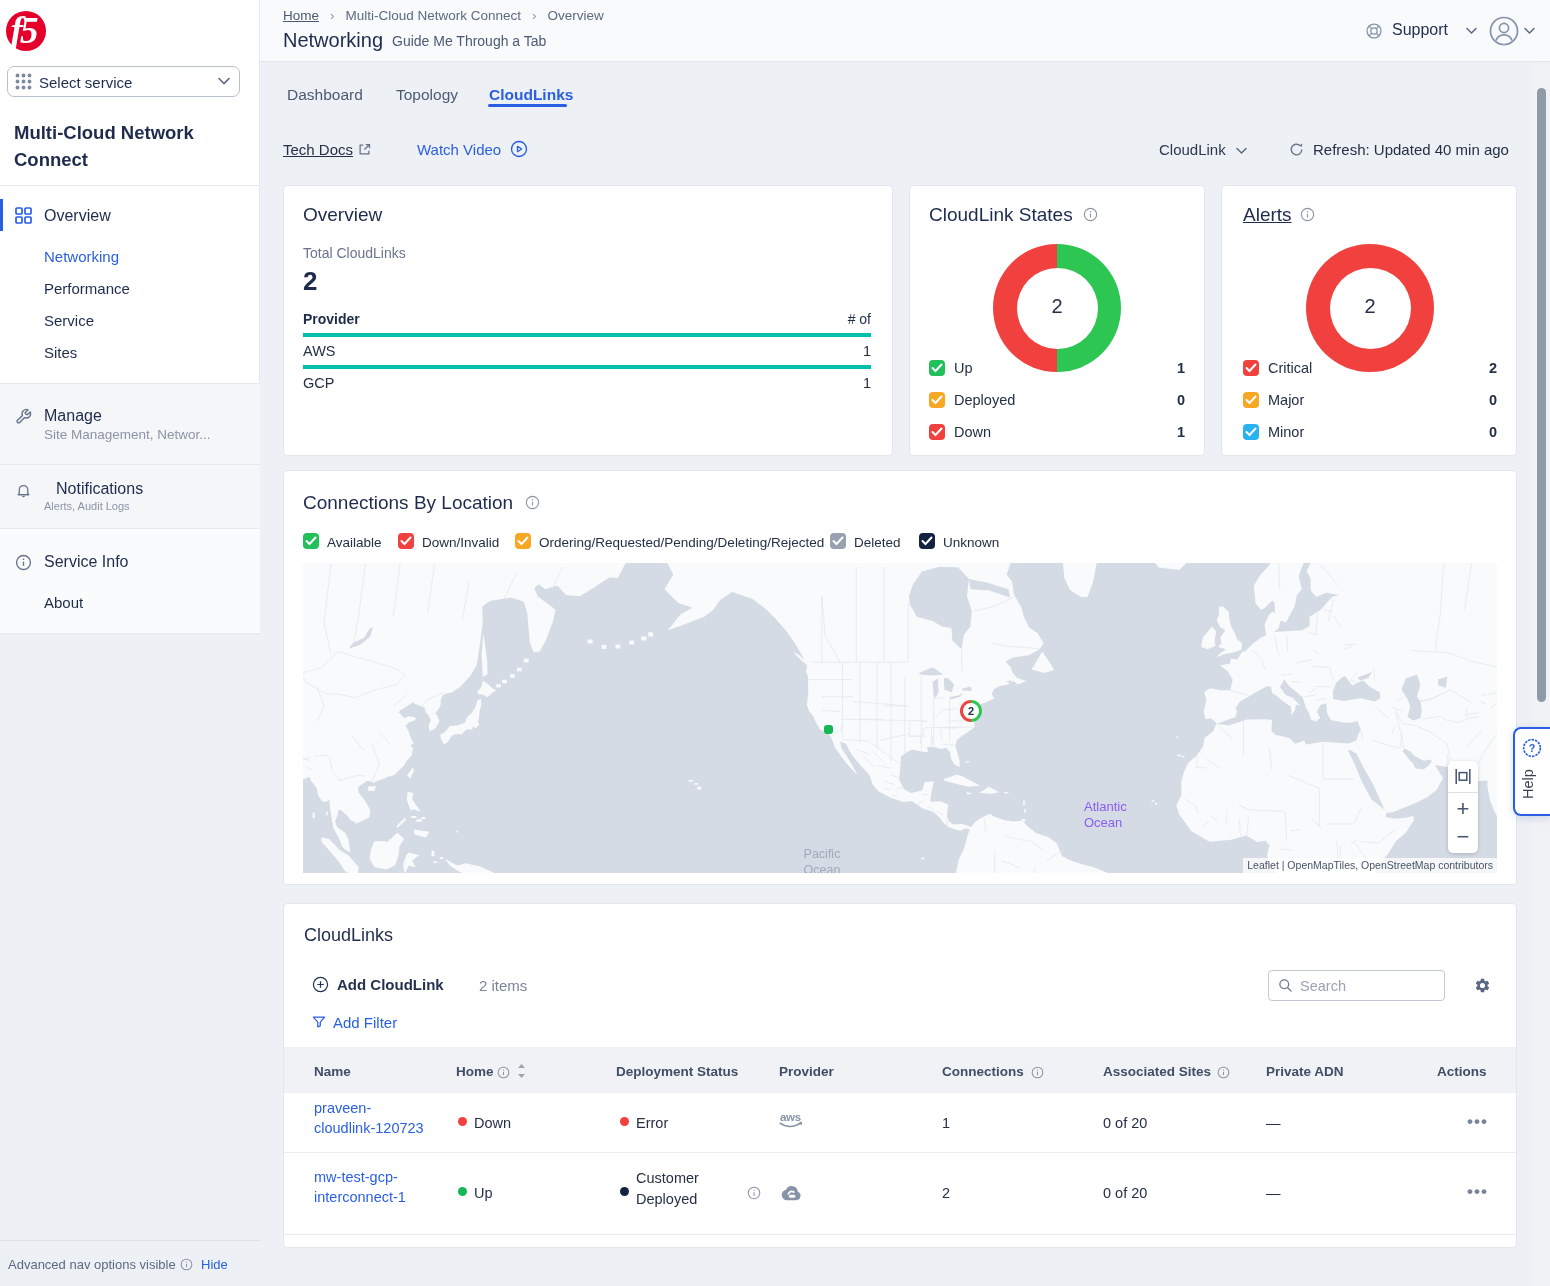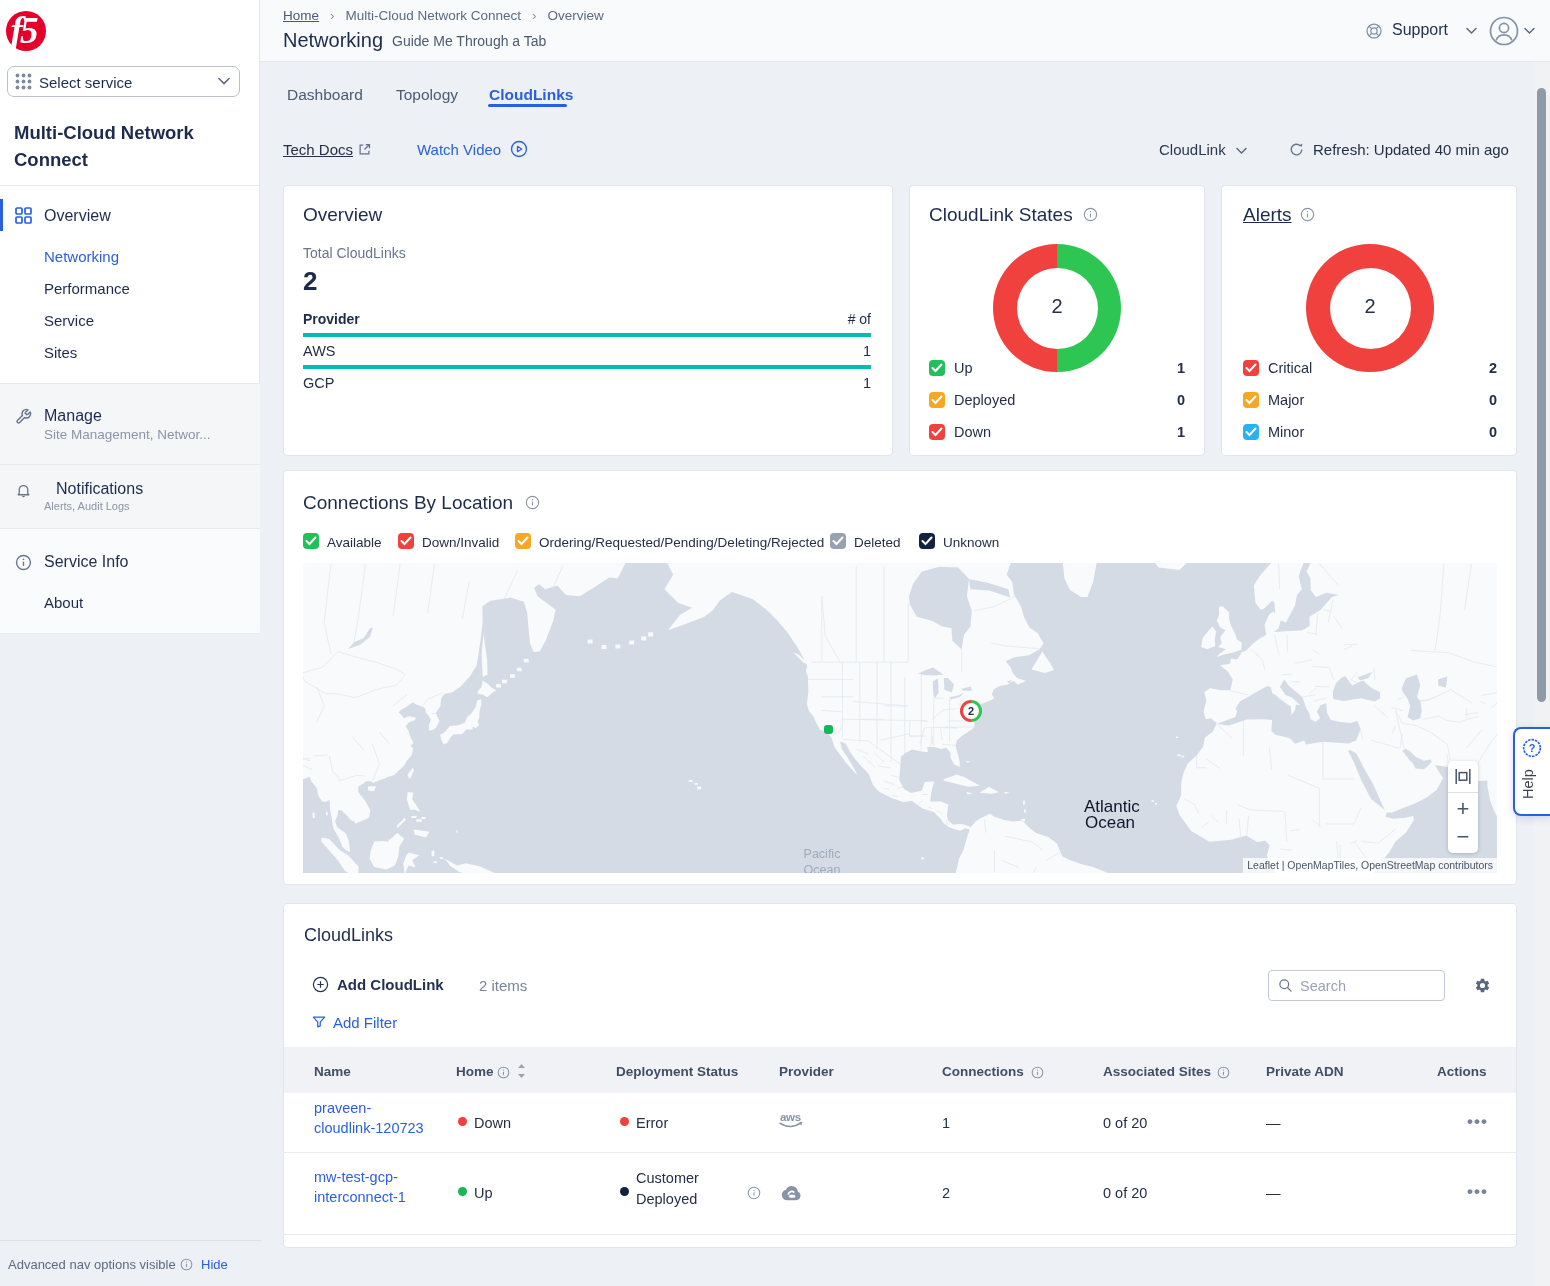--- a/index.html
+++ b/index.html
@@ -255,21 +255,21 @@
             <path d="M197.0,99.2L293.8,99.2M228.1,175.1L228.1,99.2M245.4,180.0L245.4,99.2M262.7,186.0L262.7,99.2M276.5,199.0L276.5,99.2M290.3,191.2L290.3,114.6M306.9,187.2L306.9,109.5M319.3,183.2L319.3,133.8M335.2,179.2L335.2,135.2M207.4,133.8L238.5,133.8M226.4,156.2L312.8,157.9M238.5,138.4L292.7,142.9M193.5,116.5L238.5,116.5M269.6,142.9L293.8,142.9M311.0,164.7L359.4,163.9M245.4,156.2L269.6,156.2M328.3,164.7L342.1,164.7M318.0,173.1L318.0,181.2M295.5,173.1L311.0,173.1M266.1,177.2L295.5,170.6M217.7,173.1L226.4,166.8L228.1,160.5M207.4,147.4L227.1,148.8M228.1,176.4L254.0,178.0M254.0,178.0L286.2,201.3M259.2,189.2L269.6,199.0M248.8,193.1L260.9,204.7M276.5,212.3L284.1,214.2M269.6,217.9L279.9,221.6M207.4,99.2L207.4,33.2M241.9,99.2L241.9,3.8M269.6,99.2L269.6,3.8M293.8,99.2L293.8,40.1M347.3,86.2L347.3,108.5M424.7,85.7L390.5,82.9L376.7,80.1M400.9,33.2L380.2,43.4L359.4,48.0M380.2,309.6L380.2,287.1M390.5,273.2L414.7,278.4M369.8,255.8L371.5,269.7M414.7,276.7L428.5,287.1M449.3,287.1L432.0,297.5M404.4,304.4L387.1,297.5M421.6,304.4L414.7,318.3M615.9,127.7L633.1,131.9M648.3,99.2L650.4,106.5M672.5,71.4L673.2,88.5M705.0,0.6L724.0,22.6M664.2,0.6L665.3,26.2M636.9,86.8L643.9,92.3M643.2,92.3L650.1,99.2M701.6,71.4L703.3,49.9M713.7,59.4L718.8,36.7M698.8,87.4L705.0,91.2M719.5,53.1L727.5,65.5M729.2,81.8L743.0,81.2M736.1,117.0L743.0,109.5M759.3,105.5L760.3,117.0M789.7,133.8L782.8,137.0M667.0,112.1L677.4,111.1M698.1,103.4L713.7,104.4M680.8,100.3L698.1,96.6M660.1,71.4L663.6,88.5L665.3,92.3M692.9,69.6L703.3,71.4M709.2,46.7L717.1,48.6M737.9,82.9L729.2,86.8M743.0,119.5L736.1,117.0M719.2,117.0L714.4,102.9M700.5,123.4L715.4,123.9M699.5,137.9L711.9,135.2M694.7,130.5L701.6,125.3M688.8,133.8L701.2,131.9M677.0,118.5L686.0,119.0M708.5,178.8L708.5,216.0M708.5,216.0L739.6,216.0M654.9,184.4L657.3,206.6M673.9,212.3L705.0,225.3M592.0,195.9L605.5,205.5M603.1,161.8L617.9,175.5M629.0,157.1L629.0,193.1M626.2,273.2L624.8,255.8M632.4,272.5L634.2,252.9M672.2,278.4L670.5,248.7M705.0,263.8L705.0,225.3M739.6,261.0L746.5,245.1M763.8,280.2L781.1,266.3M725.8,297.5L725.8,281.9M760.3,306.1L739.6,278.8M580.6,242.3L584.1,250.5M570.2,236.2L580.6,241.6M582.3,193.1L582.3,204.7L592.0,204.7M603.8,259.3L596.2,252.2M594.4,258.6L587.5,264.5M611.7,261.0L612.4,246.9M623.8,241.9L635.9,246.9M635.9,246.9L668.7,248.3M675.6,268.0L686.0,266.3M698.1,256.5L706.8,264.5M739.2,261.0L711.9,261.0M746.5,278.4L763.8,280.2M743.0,276.7L736.1,280.9M724.0,299.2L722.3,278.4M708.5,300.9L724.0,299.2M665.3,286.0L677.4,287.1M667.0,302.6L682.6,303.3M682.6,303.3L679.1,314.8M664.2,314.1L679.1,314.8M748.2,302.6L751.7,305.8M728.5,321.7L743.0,327.0M746.2,166.0L748.2,176.4M756.9,177.2L784.5,185.2M774.1,155.3L760.3,142.9M789.7,185.2L781.1,147.4M833.9,204.0L832.9,191.2M851.9,185.2L867.5,166.8M877.8,177.2L886.5,166.8M867.5,193.1L877.8,177.2M859.9,208.5L867.5,193.1M776.9,144.3L788.7,147.9M808.7,156.2L824.3,153.2L832.9,157.5M832.9,157.5L845.0,159.2L855.4,155.3L864.7,153.6M852.6,154.9L851.9,145.2M815.3,137.0L824.3,132.4L836.4,126.7M803.5,138.4L815.3,137.0M836.4,126.7L857.1,139.8M867.1,132.4L884.0,129.6L898.2,130.5M898.6,191.2L926.2,197.0L940.0,195.1M929.7,200.9L941.8,206.6M959.0,193.1L962.5,208.5L971.1,217.9M968.4,217.9L986.7,212.3L995.3,213.0M925.5,99.2L933.1,109.5L952.1,104.4L967.7,88.5L985.0,93.9L1005.7,99.2L1024.7,105.5L1035.1,111.6L1026.4,121.9L1005.7,126.7L985.0,134.7L967.7,131.0L955.2,130.5L934.8,118.5L925.5,99.2M1073.1,129.6L1057.5,136.1L1051.7,143.4M1065.1,150.5L1061.0,150.5M960.8,0.6L953.9,59.4L960.8,91.2M995.3,0.6L988.4,53.1L983.2,82.9M1029.9,0.6L1023.0,53.1M1064.4,0.6L1057.5,49.9M1099.0,19.0L1092.1,56.2M1147.4,7.7L1133.6,36.7M1192.3,3.8L1182.0,26.2M1009.2,168.9L1019.5,181.2M981.5,173.1L993.6,187.2M1002.2,217.9L1009.2,200.9L1002.2,181.2M1023.0,142.9L1036.8,131.5M946.9,124.3L953.9,142.9L946.9,158.4M919.3,107.0L912.4,124.3M876.1,145.2L884.7,138.4L899.3,132.9L923.8,130.5M865.7,138.4L870.9,140.7M850.2,151.8L864.0,149.6M803.5,138.4L815.6,136.1L826.0,131.5M796.6,87.4L812.2,88.5L832.9,89.5L860.5,99.2L884.7,104.4L912.4,108.0L923.8,99.2M829.4,0.6L826.0,49.9L820.8,87.4M857.1,0.6L850.2,46.7M891.6,0.6L884.7,46.7M926.2,0.6L919.3,59.4M943.5,193.1L957.3,192.0M891.6,177.2L895.1,168.9M926.6,193.5L940.0,197.8M781.1,147.4L788.0,160.5L801.8,162.6L815.6,168.9L832.9,181.2L835.7,197.0M777.6,171.0L781.1,162.6M785.5,185.2L788.0,171.0M330.7,163.9L342.5,165.2M339.7,157.9L359.8,157.9M326.2,164.7L327.6,177.2M317.3,164.7L316.6,183.6M306.2,157.9L313.1,158.4M295.1,173.1L306.9,173.1M327.6,181.2L341.5,182.4M310.0,164.7L305.5,181.2M346.3,144.3L360.1,144.3M343.9,140.7L353.2,144.3M329.0,147.0L343.5,145.6M319.7,135.2L329.0,135.2M318.0,156.2L329.0,147.0M332.8,157.9L339.7,157.9M355.3,150.5L359.8,152.3M295.5,158.4L295.1,173.1M207.4,33.2L210.8,72.6L225.7,99.2M241.9,186.0L254.4,191.2M263.0,202.8L276.8,205.1M313.8,231.5L307.9,231.5M303.4,241.6L308.3,237.6M313.5,243.7L318.0,245.5M322.1,247.6L328.3,251.5M332.1,256.8L333.2,263.5M282.7,225.3L288.6,224.2M278.2,232.6L283.4,233.6M269.6,225.3L274.8,226.4" fill="none" stroke="#e0e6ee" stroke-width="0.7"></path>
             <path d="M603.4,160.5L621.0,154.0L622.8,148.3L621.0,145.6L625.5,138.4L633.1,134.2L642.8,128.6L653.2,122.9L656.6,124.3L657.7,130.0L661.8,132.4L667.0,137.0L674.6,142.5L676.3,142.9L677.0,149.6L676.3,152.3L678.8,150.1L680.8,146.5L681.5,141.6L686.0,142.5L678.1,134.7L671.2,131.9L665.6,123.9L669.8,116.5L674.6,122.9L682.6,129.6L687.7,133.8L689.1,137.0L691.5,144.7L694.7,150.1L696.4,156.6L701.6,158.8L705.7,154.9L702.6,148.8L706.1,142.0L711.9,140.2L712.6,150.1L716.4,157.1L727.5,159.2L736.1,160.1L743.0,157.9L746.2,166.0L741.7,177.6L734.1,180.4L726.5,180.0L708.5,178.8L691.5,181.6L689.8,177.6L680.8,180.8L675.0,175.1L661.1,171.8L657.0,168.1L657.7,157.1L649.7,156.2L632.4,156.6L614.5,162.6L603.4,160.9ZM718.8,136.1L729.2,137.9L746.5,135.2L760.3,138.4L765.8,135.2L765.5,129.6L755.1,123.4L748.9,117.5L744.8,119.0L737.9,122.4L734.4,118.0L730.9,113.1L727.5,114.6L721.6,120.0L718.5,128.2ZM743.0,114.6L757.6,109.0L754.1,115.1L745.8,117.5ZM787.3,125.3L791.4,115.6L802.5,111.6L805.9,121.9L802.5,133.8L806.3,139.3L807.3,147.4L805.9,155.3L798.7,157.5L793.2,154.0L795.9,142.9L793.2,136.1L788.0,128.2ZM823.6,116.5L832.9,113.6L831.5,124.8L823.9,122.4ZM790.7,185.6L795.9,188.4L800.8,193.5L809.4,197.8L816.3,196.6L817.3,198.6L814.6,202.0L809.4,206.2L801.1,205.5L798.3,200.1L795.6,197.8L792.1,193.1L788.0,188.0ZM735.1,186.8L742.0,190.4L749.3,204.7L758.9,221.6L770.7,248.0L769.0,245.8L756.9,236.2L747.2,217.9L741.0,202.8L736.1,192.4L733.7,188.0ZM659.4,69.0L687.7,67.3L695.3,63.0L695.0,53.7L706.4,46.7L717.5,33.9L724.7,31.9L711.9,29.8L701.6,33.9L696.4,27.6L696.0,15.3L692.2,8.4L697.4,-2.6L690.5,-3.5L684.3,13.0L687.4,26.2L682.6,31.9L680.5,42.7L671.5,59.4L666.3,57.5L664.2,65.5ZM980.8,85.1L990.1,81.8L999.8,73.8L1002.9,64.3L999.5,65.5L993.6,74.9L983.2,79.5L978.4,85.7ZM612.4,74.9L610.0,72.0ZM295.5,41.4L302.4,53.7L318.0,58.1L327.6,63.6L337.0,64.9L338.0,77.8L347.0,86.2L349.7,71.4L356.0,63.6L357.4,48.0L352.5,33.2L354.6,16.0L343.9,4.5L324.9,3.8L307.6,8.4L298.9,20.4L294.5,33.2ZM354.6,16.0L373.2,19.7L394.0,26.2L395.7,34.6L375.0,27.6L356.0,26.2ZM303.8,110.5L312.8,106.5L318.6,104.4L329.0,111.6L319.7,112.6L309.3,112.1ZM320.7,135.2L324.2,129.6L323.5,115.6L318.3,118.5L319.0,131.9ZM330.0,126.7L337.3,129.6L339.7,121.4L333.5,115.1L329.4,115.1ZM334.9,134.2L343.9,132.4L349.4,129.6L345.6,133.8L336.6,136.6ZM348.4,127.7L357.7,127.7L356.3,123.4L347.3,125.8ZM397.4,117.0L392.3,118.5L395.7,120.5Z" fill="#d5dbe4"></path>
           </g>
           <g transform="translate(311.4,0)">
             <path d="M1282.2,-12.6L1268.4,-2.6L1256.3,-1.8L1247.6,15.3L1239.0,14.5L1223.4,24.8L1209.6,33.2L1195.8,31.9L1187.1,22.6L1175.0,26.2L1168.8,21.2L1164.0,24.8L1167.4,33.2L1185.4,46.7L1183.0,58.1L1175.7,77.2L1169.5,88.5L1163.3,89.0L1159.8,80.1L1158.1,62.4L1157.1,49.9L1153.6,38.7L1140.5,34.6L1119.7,38.0L1112.1,43.4L1112.5,59.4L1110.4,76.6L1106.6,102.3L1100.0,113.1L1090.4,123.4L1081.7,129.6L1075.5,130.5L1072.7,132.4L1070.7,136.1L1070.3,142.9L1065.5,150.1L1069.3,157.9L1065.8,164.7L1063.1,166.8L1058.9,167.7L1058.6,162.2L1060.6,157.1L1058.6,152.7L1055.5,149.2L1054.8,145.2L1051.7,143.4L1044.4,140.7L1042.7,138.9L1039.6,141.6L1034.7,144.7L1030.6,147.0L1028.5,149.2L1030.6,151.4L1034.0,155.3L1038.5,153.2L1043.4,154.0L1046.1,155.3L1044.1,157.5L1039.2,159.2L1035.4,163.0L1038.2,167.7L1040.3,174.3L1043.4,180.0L1040.3,182.8L1043.0,185.6L1041.6,192.0L1036.5,197.8L1034.0,202.4L1029.2,207.0L1023.7,212.3L1017.8,213.8L1014.0,215.7L1008.5,217.5L1002.9,220.1L1000.9,218.3L996.4,217.9L991.9,221.2L988.1,223.8L988.1,229.3L994.3,236.9L1000.2,247.3L998.8,254.7L991.2,258.2L985.0,260.7L984.3,258.6L980.8,257.5L976.3,251.9L971.1,247.3L968.0,246.9L967.3,252.2L964.9,258.2L967.0,264.2L975.3,270.1L978.4,277.0L980.1,289.2L976.3,287.4L972.2,284.0L969.1,275.7L963.2,265.2L961.8,257.5L959.7,245.1L959.4,236.9L954.9,239.1L951.8,238.3L948.0,232.6L946.6,224.9L941.1,218.3L939.3,213.8L934.8,215.7L930.0,216.8L923.1,220.1L915.8,225.3L906.5,234.0L899.6,238.7L899.3,247.3L897.9,258.2L892.0,263.5L889.9,265.9L885.8,259.6L880.2,248.7L875.8,238.0L873.0,223.8L873.0,217.5L861.6,218.3L859.9,212.3L854.7,206.2L850.2,204.0L835.3,204.3L820.1,202.0L817.7,197.0L825.3,210.0L828.7,214.9L822.2,227.1L812.5,234.4L802.5,239.4L777.6,249.4L772.1,249.7L771.0,254.0L779.3,255.8L791.1,254.7L798.7,252.9L799.7,257.5L798.0,259.3L791.4,269.7L781.1,278.4L775.2,288.8L766.5,299.5L761.0,306.1L757.9,316.5L756.9,328.7L667.0,328.7L663.6,313.0L654.9,300.9L652.5,291.9L655.3,282.2L650.8,277.7L642.8,279.1L631.8,272.5L616.9,276.7L595.1,278.8L576.8,268.0L564.7,251.2L561.9,242.6L566.8,232.6L566.8,219.7L569.2,209.7L573.7,200.1L582.3,192.4L588.9,183.2L590.3,174.7L598.6,168.5L601.7,161.3L602.7,160.5L596.5,155.3L591.3,156.2L589.2,148.8L592.0,137.5L589.9,129.1L595.8,125.3L606.5,127.2L615.9,127.2L618.3,116.5L613.4,108.5L605.5,102.3L615.5,100.8L616.6,95.5L622.8,96.6L627.6,89.0L631.1,87.9L638.7,80.6L645.9,74.9L651.8,72.0L650.1,61.8L654.6,51.8L658.4,48.6L660.8,50.5L660.1,40.1L658.0,37.4L649.7,45.4L646.3,46.7L641.1,40.1L639.4,22.6L646.3,11.5L654.9,2.2L661.8,-8.4L677.4,-21.3L725.8,-49.6L829.4,-49.6L898.6,-30.3L967.7,-82.4L1071.4,-70.9L1175.0,-49.6L1244.2,-30.3L1282.2,-12.6ZM664.9,151.0L674.6,150.5L674.3,157.1L664.9,153.6ZM650.4,138.4L655.6,138.4L655.3,147.9L650.8,147.9ZM651.8,129.1L654.9,129.6L653.9,136.6L652.1,136.1ZM703.3,162.2L713.0,163.5L705.0,165.2ZM733.7,163.0L741.3,162.2L736.1,166.4ZM602.4,93.9L610.0,91.2L619.3,89.5L626.9,86.8L627.6,80.1L622.8,76.6L620.4,70.2L616.9,63.6L614.8,56.2L614.5,49.3L608.6,43.4L604.5,43.4L604.8,51.2L602.4,57.5L605.8,64.3L611.0,67.3L605.8,74.3L607.2,80.1L603.8,84.0L611.7,86.2L605.5,90.6ZM601.0,82.9L592.7,86.2L586.8,84.0L588.2,74.9L593.0,69.0L597.9,63.6L601.7,68.5L600.3,77.2ZM537.8,-3.5L544.3,4.5L565.1,6.9L574.7,-2.6L568.5,-13.5L546.0,-12.6ZM447.6,-8.4L450.0,15.3L455.5,26.9L466.6,33.9L473.1,33.9L478.7,19.0L483.8,-8.4ZM1107.6,131.0L1112.5,131.5L1117.3,134.2L1122.5,129.6L1126.0,127.2L1121.5,124.8L1117.0,120.5L1112.5,117.5L1111.1,124.3L1107.3,128.2ZM1110.8,136.1L1111.1,141.6L1109.4,148.3L1109.0,154.5L1107.6,158.8L1109.0,161.8L1105.6,165.2L1102.8,163.5L1102.1,166.4L1096.2,166.4L1091.4,171.4L1088.6,171.0L1083.5,171.4L1080.3,174.3L1077.6,179.2L1073.8,181.6L1071.0,176.8L1070.0,171.8L1074.5,169.3L1079.7,163.0L1087.9,162.2L1094.9,159.6L1096.6,154.5L1101.1,150.5L1105.6,143.4L1107.0,137.5ZM1112.5,114.1L1117.3,111.6L1117.0,97.6L1113.2,70.2L1111.4,91.2ZM1042.7,204.3L1037.1,211.9L1039.9,216.0L1043.7,207.8ZM997.7,223.4L1005.7,223.1L1004.0,228.2L997.7,227.5ZM1037.5,228.9L1043.0,229.7L1042.0,236.2L1048.9,246.6L1050.3,249.0L1044.1,246.6L1039.9,246.9L1038.5,242.3L1036.5,236.5ZM1043.4,266.6L1059.3,268.7L1055.8,274.6L1044.4,271.5ZM1027.1,264.9L1035.8,256.8L1034.4,254.7L1026.4,263.1ZM1000.5,287.8L1004.0,278.4L1012.6,278.1L1018.1,278.8L1021.2,275.3L1027.1,269.7L1034.0,275.7L1029.2,283.6L1028.2,293.0L1024.7,302.6L1016.1,306.4L1004.0,304.0L999.5,295.7ZM951.4,274.6L959.0,276.0L969.1,286.7L978.0,292.3L988.4,303.7L987.7,313.7L983.2,313.4L974.6,307.8L967.7,297.5L960.1,288.8L951.1,278.4ZM985.7,317.6L1002.2,317.9L1017.4,320.3L1017.1,323.8L998.8,321.0L986.3,318.6ZM1036.1,292.3L1038.5,289.5L1048.9,292.3L1042.0,297.5L1045.4,304.4L1038.5,302.6L1034.4,311.3L1033.0,300.9ZM1074.8,295.7L1086.9,302.6L1095.6,300.2L1109.4,303.3L1123.2,309.6L1130.1,316.5L1099.0,313.0L1088.6,308.5L1080.0,303.0ZM1126.0,121.2L1130.8,121.2L1130.8,124.6L1126.0,124.6ZM1131.8,116.8L1136.7,116.8L1136.7,120.2L1131.8,120.2ZM1139.8,111.3L1144.6,111.3L1144.6,114.8L1139.8,114.8ZM1146.7,104.7L1151.5,104.7L1151.5,108.3L1146.7,108.3ZM1153.6,95.8L1158.5,95.8L1158.5,99.5L1153.6,99.5ZM1217.5,76.4L1222.4,76.4L1222.4,80.4L1217.5,80.4ZM1231.4,82.1L1236.2,82.1L1236.2,86.0L1231.4,86.0ZM1245.2,81.5L1250.0,81.5L1250.0,85.4L1245.2,85.4ZM1259.0,77.5L1263.9,77.5L1263.9,81.5L1259.0,81.5ZM1271.1,73.5L1276.0,73.5L1276.0,77.5L1271.1,77.5ZM1278.0,69.3L1282.9,69.3L1282.9,73.5L1278.0,73.5ZM48.4,-8.4L58.8,11.5L50.1,26.2L63.9,40.1L77.8,44.7L65.7,51.8L53.6,67.3L69.1,61.8L89.9,53.7L98.5,47.3L105.4,37.4L117.5,29.1L138.2,36.0L152.1,46.7L162.4,56.9L172.8,69.0L181.4,81.8L186.6,90.6L192.8,102.9L191.5,108.5L193.5,113.6L193.9,129.1L192.5,141.6L194.6,147.9L199.1,153.6L201.1,158.4L205.6,166.8L213.2,169.8L217.0,174.7L218.1,178.0L220.5,184.4L225.3,191.2L230.9,199.0L236.7,205.5L243.0,212.3L240.9,207.8L236.4,199.7L231.6,192.0L227.4,186.0L225.7,178.4L231.6,180.8L235.4,188.4L240.9,196.3L246.1,202.4L251.6,208.1L254.7,211.5L258.5,222.0L264.4,228.6L276.5,234.7L288.6,239.1L297.6,238.0L308.3,245.5L319.3,249.0L325.9,255.4L328.7,259.6L333.2,263.5L339.4,265.9L345.9,267.7L351.1,265.2L355.3,266.6L353.2,272.5L349.1,287.1L344.6,295.7L341.5,309.6L344.2,328.7L501.1,328.7L500.4,313.0L493.5,309.9L478.7,304.0L468.3,301.6L454.5,296.8L447.6,293.0L442.4,280.2L433.7,273.9L421.6,270.1L414.7,264.5L407.8,257.5L399.2,258.6L390.5,257.2L379.5,253.6L375.7,250.8L365.6,255.4L361.2,258.6L356.3,264.2L354.2,263.1L347.7,261.0L338.7,261.4L334.2,257.9L332.5,252.9L333.8,241.6L326.2,238.3L315.9,238.7L316.9,229.3L319.7,218.3L310.3,219.0L307.6,227.5L296.5,230.0L289.6,226.0L284.8,216.8L286.2,201.3L286.5,193.5L292.0,189.6L297.9,186.4L306.9,188.4L313.5,189.2L312.8,184.0L319.7,184.0L326.6,186.0L331.8,184.8L335.9,189.6L336.3,195.1L339.7,201.3L345.3,204.0L345.3,198.6L343.5,191.6L341.1,182.8L342.5,177.2L348.4,172.3L357.4,166.4L360.1,163.9L359.8,157.9L358.4,155.3L359.8,156.2L362.5,148.3L363.6,147.4L363.9,142.0L372.2,138.9L379.8,135.6L377.4,131.0L379.5,126.2L385.3,122.9L393.3,121.4L399.2,118.0L403.3,121.4L412.0,118.0L402.6,115.1L398.1,109.5L396.4,104.4L391.2,98.2L399.2,94.4L414.7,92.3L425.1,86.2L429.2,80.6L423.4,70.2L414.7,64.3L409.5,53.7L406.8,44.0L399.5,31.2L397.8,19.0L392.3,11.5L399.2,-8.4L345.6,-16.9L293.8,-16.9L241.9,-25.7L190.1,-35.0L134.8,-44.6L82.9,-60.0L65.7,-35.0ZM328.7,216.4L342.1,211.5L349.1,213.8L365.6,222.7L353.9,223.8L330.4,217.9ZM365.0,229.7L374.6,223.8L384.7,229.3L376.7,230.7ZM351.8,228.9L358.4,230.4L352.9,231.5ZM389.8,228.9L395.4,229.3L390.5,231.1ZM350.8,197.8L356.0,198.6L353.2,199.7ZM417.1,106.5L430.3,110.0L439.6,107.0L435.8,100.3L427.9,88.5ZM178.3,89.0L189.4,99.7L194.9,102.3L184.6,91.7ZM91.6,51.2L96.1,47.3L90.5,46.0ZM74.3,217.0L78.5,217.0L78.5,218.8L74.3,218.8ZM80.2,219.9L83.6,219.9L83.6,221.8L80.2,221.8ZM82.8,223.4L86.6,223.4L86.6,226.4L82.8,226.4ZM563.0,191.4L566.4,191.4L566.4,193.3L563.0,193.3ZM567.1,192.7L569.9,192.7L569.9,194.3L567.1,194.3ZM561.6,173.5L563.7,173.5L563.7,175.1L561.6,175.1ZM537.2,237.3L539.7,237.3L539.7,238.7L537.2,238.7ZM540.5,240.1L542.6,240.1L542.6,241.6L540.5,241.6ZM408.7,237.6L410.4,237.6L410.4,241.9L408.7,241.9ZM409.7,246.2L411.4,246.2L411.4,249.7L409.7,249.7ZM407.1,256.1L410.6,256.1L410.6,258.2L407.1,258.2ZM306.7,294.5L309.8,294.5L309.8,296.2L306.7,296.2ZM1046.1,256.3L1051.7,256.3L1051.7,258.7L1046.1,258.7ZM1051.3,254.0L1055.5,254.0L1055.5,256.1L1051.3,256.1ZM1041.1,252.9L1046.3,252.9L1046.3,255.0L1041.1,255.0ZM1061.3,287.8L1064.1,287.8L1064.1,293.3L1061.3,293.3ZM1063.4,298.3L1066.9,298.3L1066.9,300.0L1063.4,300.0ZM1069.6,294.2L1073.1,294.2L1073.1,295.9L1069.6,295.9ZM1086.2,267.3L1087.6,267.3L1087.6,269.4L1086.2,269.4ZM955.8,248.7L957.5,248.7L957.5,252.2L955.8,252.2ZM942.5,249.6L944.5,249.6L944.5,254.9L942.5,254.9ZM986.0,314.4L988.8,314.4L988.8,315.8L986.0,315.8ZM1018.1,276.4L1020.2,276.4L1020.2,277.7L1018.1,277.7Z" fill="#f8fafb" fill-rule="nonzero"></path>
             <path d="M197.0,99.2L293.8,99.2M228.1,175.1L228.1,99.2M245.4,180.0L245.4,99.2M262.7,186.0L262.7,99.2M276.5,199.0L276.5,99.2M290.3,191.2L290.3,114.6M306.9,187.2L306.9,109.5M319.3,183.2L319.3,133.8M335.2,179.2L335.2,135.2M207.4,133.8L238.5,133.8M226.4,156.2L312.8,157.9M238.5,138.4L292.7,142.9M193.5,116.5L238.5,116.5M269.6,142.9L293.8,142.9M311.0,164.7L359.4,163.9M245.4,156.2L269.6,156.2M328.3,164.7L342.1,164.7M318.0,173.1L318.0,181.2M295.5,173.1L311.0,173.1M266.1,177.2L295.5,170.6M217.7,173.1L226.4,166.8L228.1,160.5M207.4,147.4L227.1,148.8M228.1,176.4L254.0,178.0M254.0,178.0L286.2,201.3M259.2,189.2L269.6,199.0M248.8,193.1L260.9,204.7M276.5,212.3L284.1,214.2M269.6,217.9L279.9,221.6M207.4,99.2L207.4,33.2M241.9,99.2L241.9,3.8M269.6,99.2L269.6,3.8M293.8,99.2L293.8,40.1M347.3,86.2L347.3,108.5M424.7,85.7L390.5,82.9L376.7,80.1M400.9,33.2L380.2,43.4L359.4,48.0M380.2,309.6L380.2,287.1M390.5,273.2L414.7,278.4M369.8,255.8L371.5,269.7M414.7,276.7L428.5,287.1M449.3,287.1L432.0,297.5M404.4,304.4L387.1,297.5M421.6,304.4L414.7,318.3M615.9,127.7L633.1,131.9M648.3,99.2L650.4,106.5M672.5,71.4L673.2,88.5M705.0,0.6L724.0,22.6M664.2,0.6L665.3,26.2M636.9,86.8L643.9,92.3M643.2,92.3L650.1,99.2M701.6,71.4L703.3,49.9M713.7,59.4L718.8,36.7M698.8,87.4L705.0,91.2M719.5,53.1L727.5,65.5M729.2,81.8L743.0,81.2M736.1,117.0L743.0,109.5M759.3,105.5L760.3,117.0M789.7,133.8L782.8,137.0M667.0,112.1L677.4,111.1M698.1,103.4L713.7,104.4M680.8,100.3L698.1,96.6M660.1,71.4L663.6,88.5L665.3,92.3M692.9,69.6L703.3,71.4M709.2,46.7L717.1,48.6M737.9,82.9L729.2,86.8M743.0,119.5L736.1,117.0M719.2,117.0L714.4,102.9M700.5,123.4L715.4,123.9M699.5,137.9L711.9,135.2M694.7,130.5L701.6,125.3M688.8,133.8L701.2,131.9M677.0,118.5L686.0,119.0M708.5,178.8L708.5,216.0M708.5,216.0L739.6,216.0M654.9,184.4L657.3,206.6M673.9,212.3L705.0,225.3M592.0,195.9L605.5,205.5M603.1,161.8L617.9,175.5M629.0,157.1L629.0,193.1M626.2,273.2L624.8,255.8M632.4,272.5L634.2,252.9M672.2,278.4L670.5,248.7M705.0,263.8L705.0,225.3M739.6,261.0L746.5,245.1M763.8,280.2L781.1,266.3M725.8,297.5L725.8,281.9M760.3,306.1L739.6,278.8M580.6,242.3L584.1,250.5M570.2,236.2L580.6,241.6M582.3,193.1L582.3,204.7L592.0,204.7M603.8,259.3L596.2,252.2M594.4,258.6L587.5,264.5M611.7,261.0L612.4,246.9M623.8,241.9L635.9,246.9M635.9,246.9L668.7,248.3M675.6,268.0L686.0,266.3M698.1,256.5L706.8,264.5M739.2,261.0L711.9,261.0M746.5,278.4L763.8,280.2M743.0,276.7L736.1,280.9M724.0,299.2L722.3,278.4M708.5,300.9L724.0,299.2M665.3,286.0L677.4,287.1M667.0,302.6L682.6,303.3M682.6,303.3L679.1,314.8M664.2,314.1L679.1,314.8M748.2,302.6L751.7,305.8M728.5,321.7L743.0,327.0M746.2,166.0L748.2,176.4M756.9,177.2L784.5,185.2M774.1,155.3L760.3,142.9M789.7,185.2L781.1,147.4M833.9,204.0L832.9,191.2M851.9,185.2L867.5,166.8M877.8,177.2L886.5,166.8M867.5,193.1L877.8,177.2M859.9,208.5L867.5,193.1M776.9,144.3L788.7,147.9M808.7,156.2L824.3,153.2L832.9,157.5M832.9,157.5L845.0,159.2L855.4,155.3L864.7,153.6M852.6,154.9L851.9,145.2M815.3,137.0L824.3,132.4L836.4,126.7M803.5,138.4L815.3,137.0M836.4,126.7L857.1,139.8M867.1,132.4L884.0,129.6L898.2,130.5M898.6,191.2L926.2,197.0L940.0,195.1M929.7,200.9L941.8,206.6M959.0,193.1L962.5,208.5L971.1,217.9M968.4,217.9L986.7,212.3L995.3,213.0M925.5,99.2L933.1,109.5L952.1,104.4L967.7,88.5L985.0,93.9L1005.7,99.2L1024.7,105.5L1035.1,111.6L1026.4,121.9L1005.7,126.7L985.0,134.7L967.7,131.0L955.2,130.5L934.8,118.5L925.5,99.2M1073.1,129.6L1057.5,136.1L1051.7,143.4M1065.1,150.5L1061.0,150.5M960.8,0.6L953.9,59.4L960.8,91.2M995.3,0.6L988.4,53.1L983.2,82.9M1029.9,0.6L1023.0,53.1M1064.4,0.6L1057.5,49.9M1099.0,19.0L1092.1,56.2M1147.4,7.7L1133.6,36.7M1192.3,3.8L1182.0,26.2M1009.2,168.9L1019.5,181.2M981.5,173.1L993.6,187.2M1002.2,217.9L1009.2,200.9L1002.2,181.2M1023.0,142.9L1036.8,131.5M946.9,124.3L953.9,142.9L946.9,158.4M919.3,107.0L912.4,124.3M876.1,145.2L884.7,138.4L899.3,132.9L923.8,130.5M865.7,138.4L870.9,140.7M850.2,151.8L864.0,149.6M803.5,138.4L815.6,136.1L826.0,131.5M796.6,87.4L812.2,88.5L832.9,89.5L860.5,99.2L884.7,104.4L912.4,108.0L923.8,99.2M829.4,0.6L826.0,49.9L820.8,87.4M857.1,0.6L850.2,46.7M891.6,0.6L884.7,46.7M926.2,0.6L919.3,59.4M943.5,193.1L957.3,192.0M891.6,177.2L895.1,168.9M926.6,193.5L940.0,197.8M781.1,147.4L788.0,160.5L801.8,162.6L815.6,168.9L832.9,181.2L835.7,197.0M777.6,171.0L781.1,162.6M785.5,185.2L788.0,171.0M330.7,163.9L342.5,165.2M339.7,157.9L359.8,157.9M326.2,164.7L327.6,177.2M317.3,164.7L316.6,183.6M306.2,157.9L313.1,158.4M295.1,173.1L306.9,173.1M327.6,181.2L341.5,182.4M310.0,164.7L305.5,181.2M346.3,144.3L360.1,144.3M343.9,140.7L353.2,144.3M329.0,147.0L343.5,145.6M319.7,135.2L329.0,135.2M318.0,156.2L329.0,147.0M332.8,157.9L339.7,157.9M355.3,150.5L359.8,152.3M295.5,158.4L295.1,173.1M207.4,33.2L210.8,72.6L225.7,99.2M241.9,186.0L254.4,191.2M263.0,202.8L276.8,205.1M313.8,231.5L307.9,231.5M303.4,241.6L308.3,237.6M313.5,243.7L318.0,245.5M322.1,247.6L328.3,251.5M332.1,256.8L333.2,263.5M282.7,225.3L288.6,224.2M278.2,232.6L283.4,233.6M269.6,225.3L274.8,226.4" fill="none" stroke="#e0e6ee" stroke-width="0.7"></path>
             <path d="M603.4,160.5L621.0,154.0L622.8,148.3L621.0,145.6L625.5,138.4L633.1,134.2L642.8,128.6L653.2,122.9L656.6,124.3L657.7,130.0L661.8,132.4L667.0,137.0L674.6,142.5L676.3,142.9L677.0,149.6L676.3,152.3L678.8,150.1L680.8,146.5L681.5,141.6L686.0,142.5L678.1,134.7L671.2,131.9L665.6,123.9L669.8,116.5L674.6,122.9L682.6,129.6L687.7,133.8L689.1,137.0L691.5,144.7L694.7,150.1L696.4,156.6L701.6,158.8L705.7,154.9L702.6,148.8L706.1,142.0L711.9,140.2L712.6,150.1L716.4,157.1L727.5,159.2L736.1,160.1L743.0,157.9L746.2,166.0L741.7,177.6L734.1,180.4L726.5,180.0L708.5,178.8L691.5,181.6L689.8,177.6L680.8,180.8L675.0,175.1L661.1,171.8L657.0,168.1L657.7,157.1L649.7,156.2L632.4,156.6L614.5,162.6L603.4,160.9ZM718.8,136.1L729.2,137.9L746.5,135.2L760.3,138.4L765.8,135.2L765.5,129.6L755.1,123.4L748.9,117.5L744.8,119.0L737.9,122.4L734.4,118.0L730.9,113.1L727.5,114.6L721.6,120.0L718.5,128.2ZM743.0,114.6L757.6,109.0L754.1,115.1L745.8,117.5ZM787.3,125.3L791.4,115.6L802.5,111.6L805.9,121.9L802.5,133.8L806.3,139.3L807.3,147.4L805.9,155.3L798.7,157.5L793.2,154.0L795.9,142.9L793.2,136.1L788.0,128.2ZM823.6,116.5L832.9,113.6L831.5,124.8L823.9,122.4ZM790.7,185.6L795.9,188.4L800.8,193.5L809.4,197.8L816.3,196.6L817.3,198.6L814.6,202.0L809.4,206.2L801.1,205.5L798.3,200.1L795.6,197.8L792.1,193.1L788.0,188.0ZM735.1,186.8L742.0,190.4L749.3,204.7L758.9,221.6L770.7,248.0L769.0,245.8L756.9,236.2L747.2,217.9L741.0,202.8L736.1,192.4L733.7,188.0ZM659.4,69.0L687.7,67.3L695.3,63.0L695.0,53.7L706.4,46.7L717.5,33.9L724.7,31.9L711.9,29.8L701.6,33.9L696.4,27.6L696.0,15.3L692.2,8.4L697.4,-2.6L690.5,-3.5L684.3,13.0L687.4,26.2L682.6,31.9L680.5,42.7L671.5,59.4L666.3,57.5L664.2,65.5ZM980.8,85.1L990.1,81.8L999.8,73.8L1002.9,64.3L999.5,65.5L993.6,74.9L983.2,79.5L978.4,85.7ZM612.4,74.9L610.0,72.0ZM295.5,41.4L302.4,53.7L318.0,58.1L327.6,63.6L337.0,64.9L338.0,77.8L347.0,86.2L349.7,71.4L356.0,63.6L357.4,48.0L352.5,33.2L354.6,16.0L343.9,4.5L324.9,3.8L307.6,8.4L298.9,20.4L294.5,33.2ZM354.6,16.0L373.2,19.7L394.0,26.2L395.7,34.6L375.0,27.6L356.0,26.2ZM303.8,110.5L312.8,106.5L318.6,104.4L329.0,111.6L319.7,112.6L309.3,112.1ZM320.7,135.2L324.2,129.6L323.5,115.6L318.3,118.5L319.0,131.9ZM330.0,126.7L337.3,129.6L339.7,121.4L333.5,115.1L329.4,115.1ZM334.9,134.2L343.9,132.4L349.4,129.6L345.6,133.8L336.6,136.6ZM348.4,127.7L357.7,127.7L356.3,123.4L347.3,125.8ZM397.4,117.0L392.3,118.5L395.7,120.5Z" fill="#d5dbe4"></path>
           </g>
         </g>
       </svg>
-<div class="abs" style="left:781px;top:236px;width:52px;font-size:17px;color:#0f172a;text-align:center;line-height:16px">Atlantic<br>Ocean</div>
+<div class="abs" style="left:781px;top:236px;width:52px;font-size:13px;color:#8b5cf6;line-height:16px">Atlantic<br>Ocean</div>
 <div class="abs" style="left:496px;top:283px;width:46px;font-size:12.5px;color:#9cabbb;text-align:center;line-height:16px">Pacific<br>Ocean</div>
 
 <div class="abs" style="left:521px;top:162px;width:9px;height:9px;border-radius:3px;background:#17b757"></div>
 <div class="abs" style="left:657px;top:137px;width:22px;height:22px;border-radius:50%;background:conic-gradient(#2dc653 0 50%,#f0413e 50% 100%)"></div>
 <div class="abs" style="left:660px;top:140px;width:16px;height:16px;border-radius:50%;background:#fdfefe;text-align:center;font-size:11px;font-weight:bold;color:#252f45;line-height:16px">2</div>
 
 <div class="abs" style="left:1145px;top:198px;width:30px;height:92px;background:#fff;border-radius:5px;box-shadow:0 1px 4px rgba(0,0,0,.18)"></div>
 <div class="abs" style="left:1145px;top:229px;width:30px;border-top:1px solid #dcdfe5"></div>
 <svg class="abs" style="left:1152px;top:206px" width="16" height="15" viewBox="0 0 16 15">
         <g stroke="#47566e" stroke-width="1.5" fill="none">

